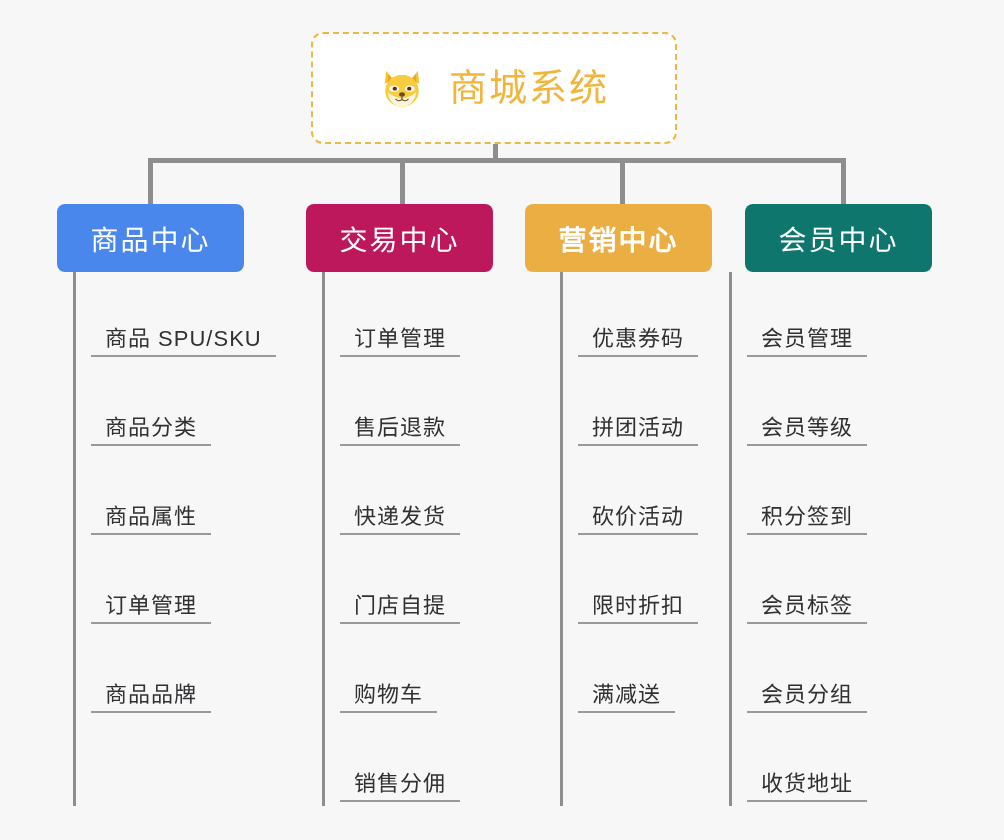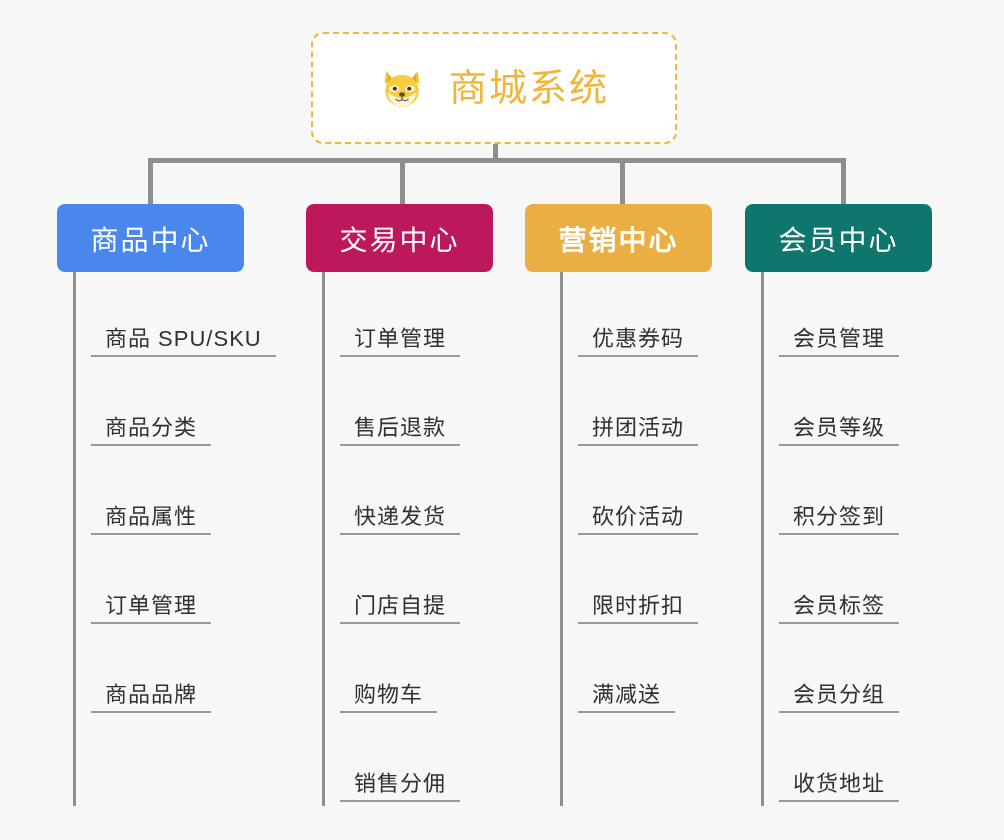--- a/index.html
+++ b/index.html
@@ -226,21 +226,21 @@
           <span class="leaf-label">限时折扣</span>
         </div>
         <div class="leaf-item">
           <span class="leaf-label">满减送</span>
         </div>
       </div>
       <div class="conn-drop" style="left: 841px;"></div>
       <div class="cat-box" style="left: 745px; width: 187px; background: #0f766e;">
         <span>会员中心</span>
       </div>
-      <div class="leaf-col" style="left: 761px;">
+      <div class="leaf-col" style="left: 729px;">
         <div class="leaf-trunk" style="height: 534px;"></div>
         <div class="leaf-item">
           <span class="leaf-label">会员管理</span>
         </div>
         <div class="leaf-item">
           <span class="leaf-label">会员等级</span>
         </div>
         <div class="leaf-item">
           <span class="leaf-label">积分签到</span>
         </div>

